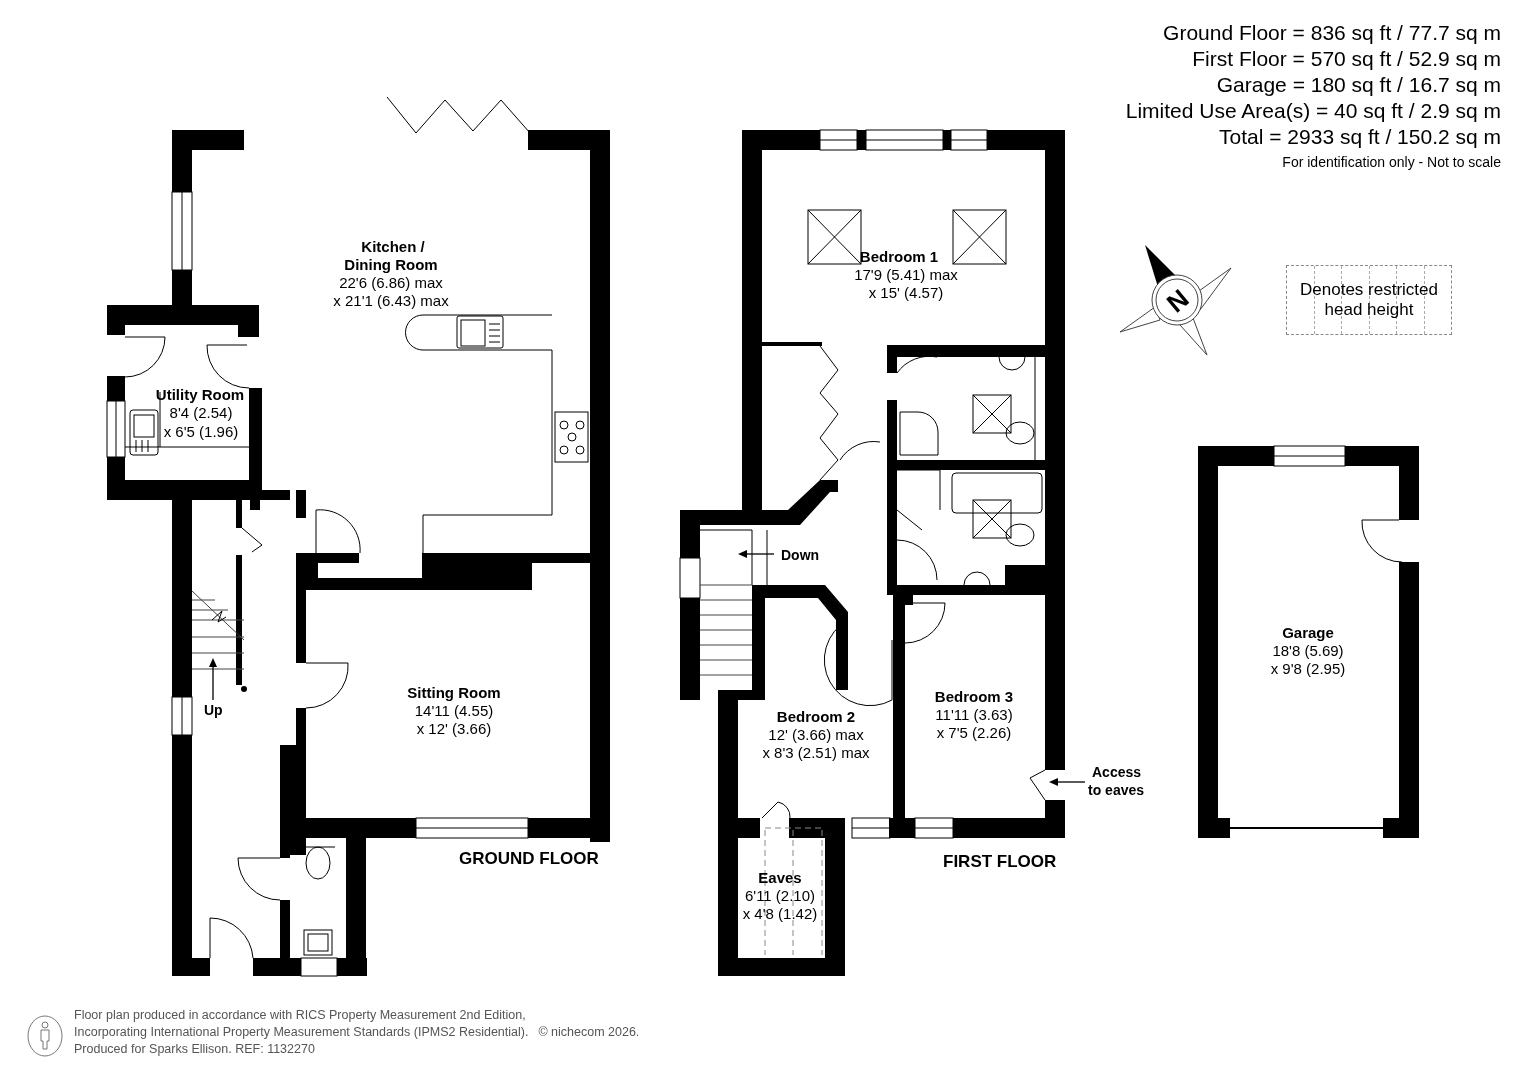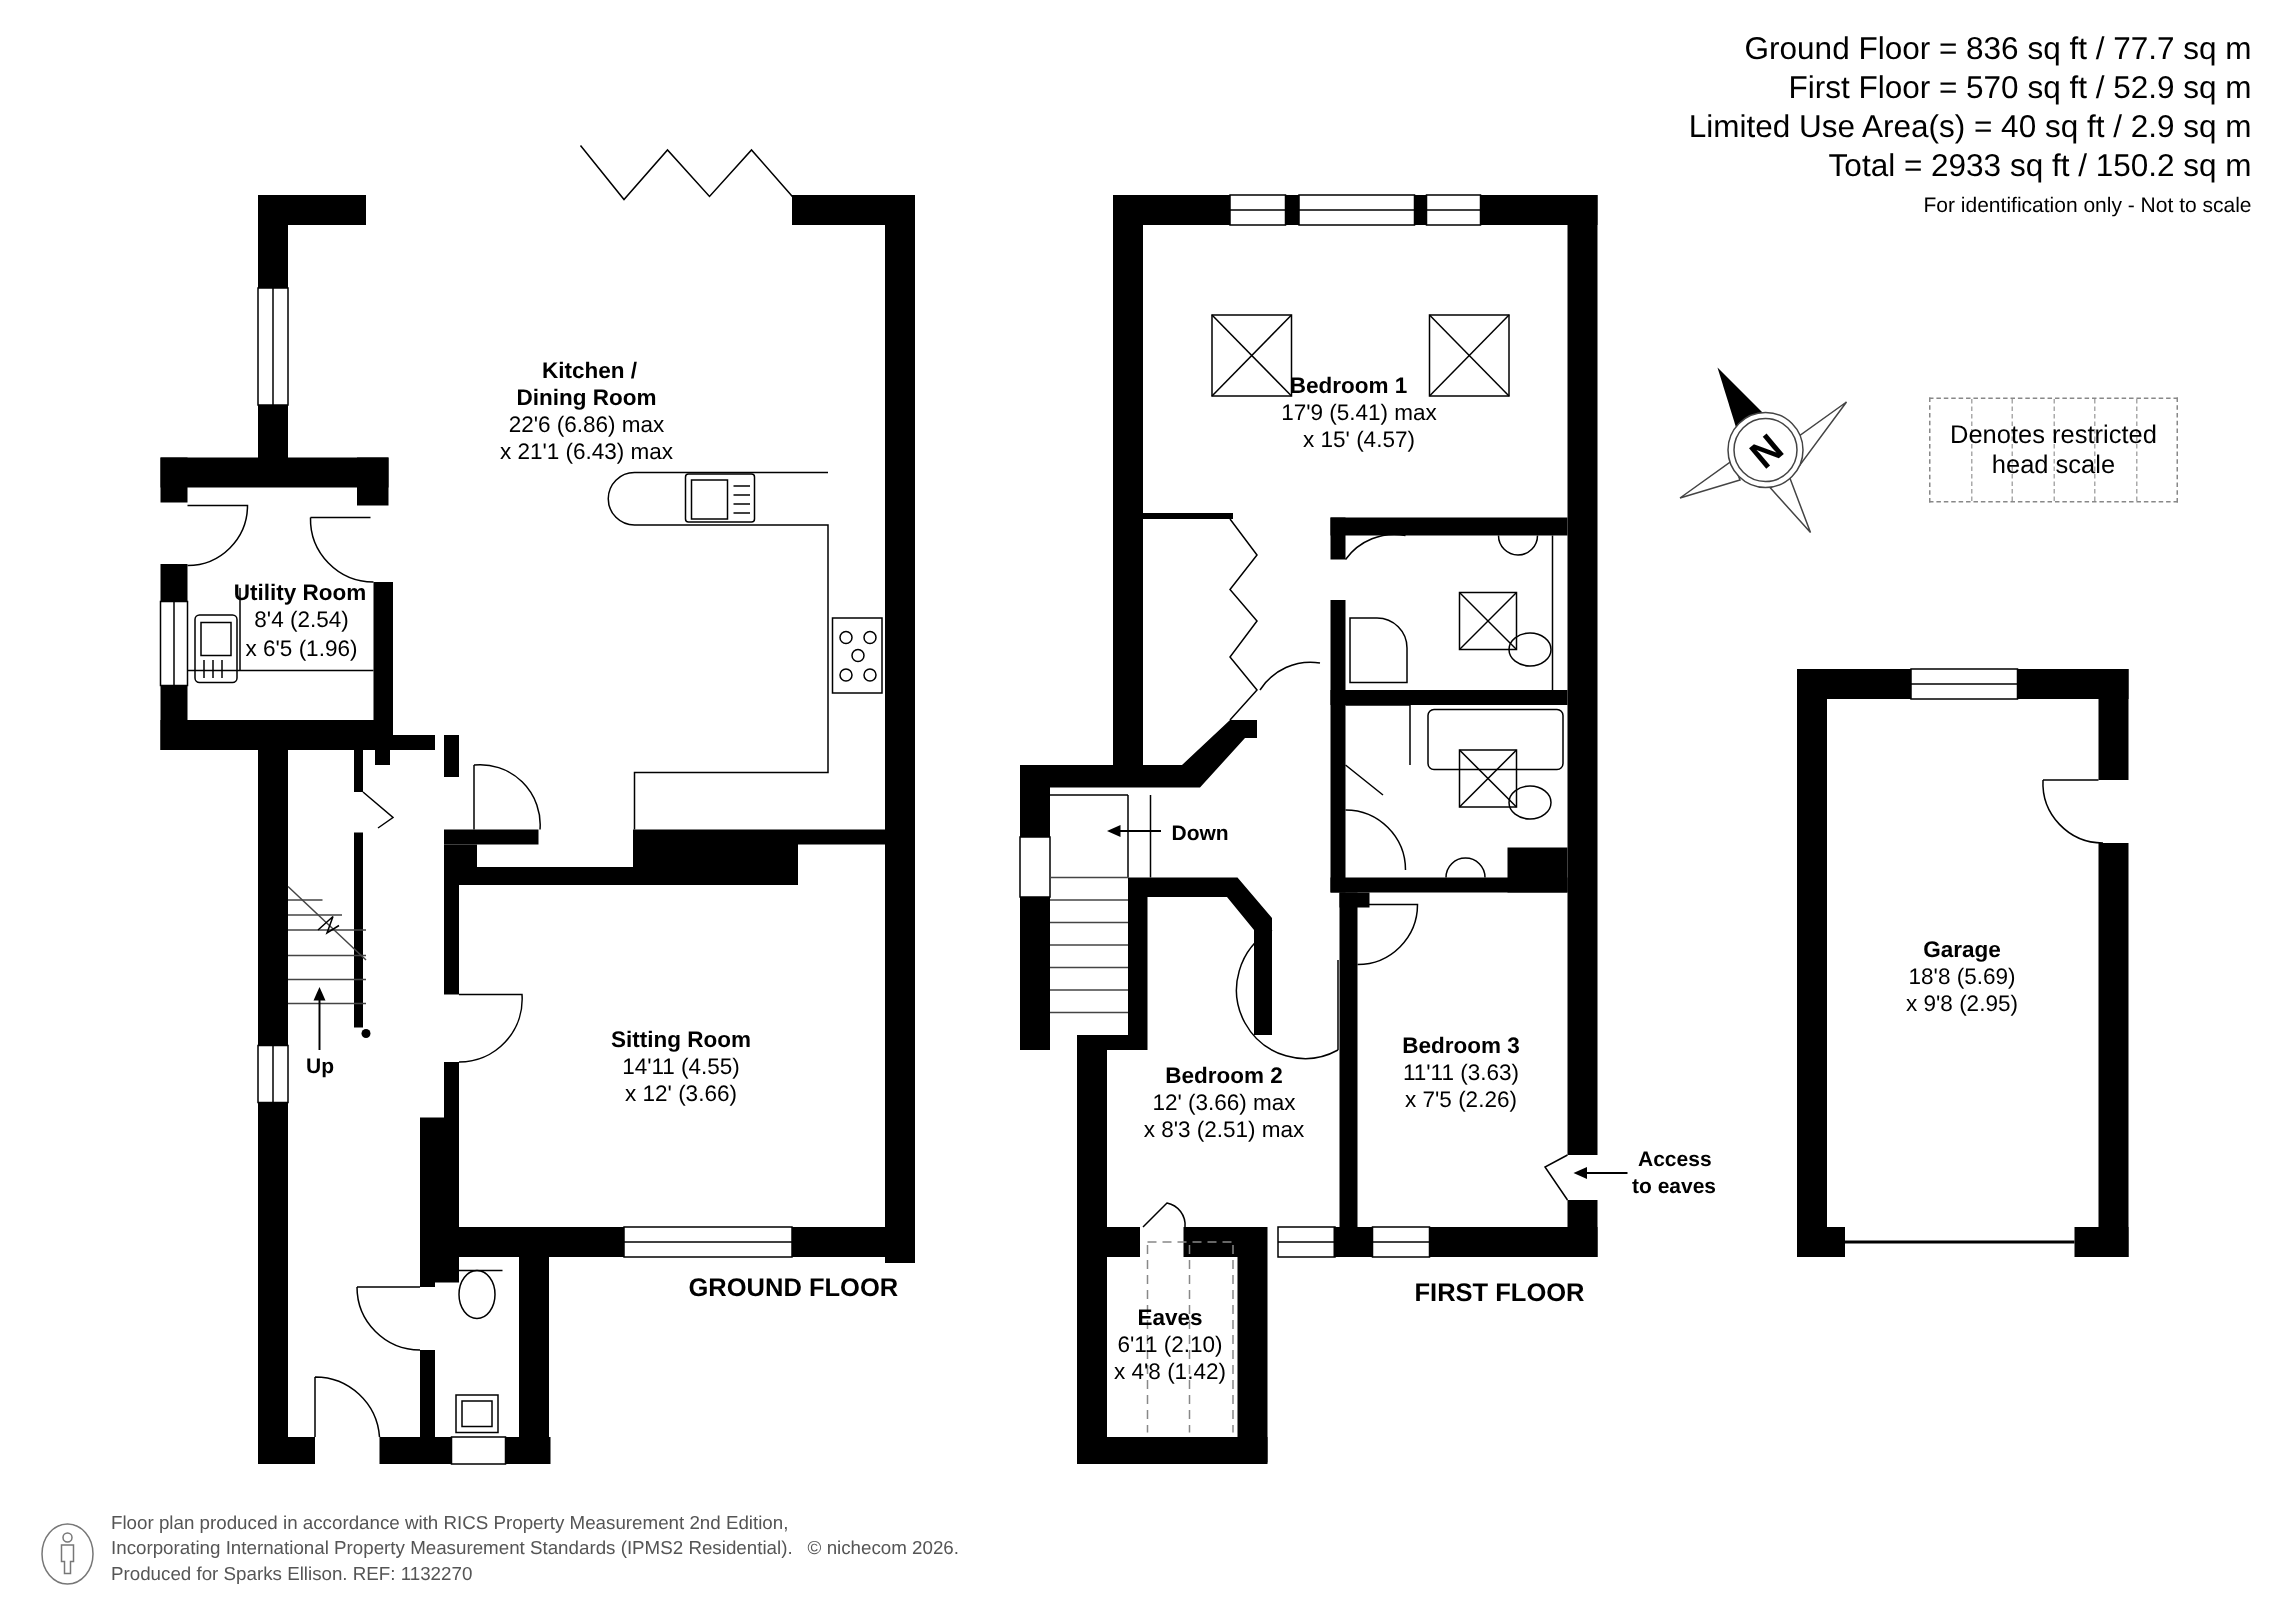--- a/index.html
+++ b/index.html
@@ -33,37 +33,38 @@
   .footer .person { width: 38px; height: 44px; }
   .footer .text { font-size: 12.5px; line-height: 17px; color: #555; }
   .footer .copy { margin-left: 10px; }
 </style>
 </head>
 <body>
 
 <div class="areas">
   <div class="line">Ground Floor = 836 sq ft / 77.7 sq m</div>
   <div class="line">First Floor = 570 sq ft / 52.9 sq m</div>
+  <div class="line">Garage = 180 sq ft / 16.7 sq m</div>
   <div class="line">Limited Use Area(s) = 40 sq ft / 2.9 sq m</div>
   <div class="line">Total = 2933 sq ft / 150.2 sq m</div>
   <div class="note">For identification only - Not to scale</div>
 </div>
 
 <div class="legend">
   <div class="cols">
       <span></span>
       <span></span>
       <span></span>
       <span></span>
       <span></span>
       <span></span>
     </div>
   <div class="txt">
     <div>Denotes restricted</div>
-    <div>head scale</div>
+    <div>head height</div>
   </div>
 </div>
 
 <svg id="plan" width="1527" height="1080" viewBox="0 0 1527 1080">
 
   <g>
     <polygon points="1145,245 1178,278 1162,300" fill="#000"></polygon>
     <polygon points="1231,268 1192,296 1200,310" class="grey" fill="none"></polygon>
     <polygon points="1207,355 1193,318 1180,325" class="grey"></polygon>
     <polygon points="1120,332 1155,307 1160,320" class="grey"></polygon>

